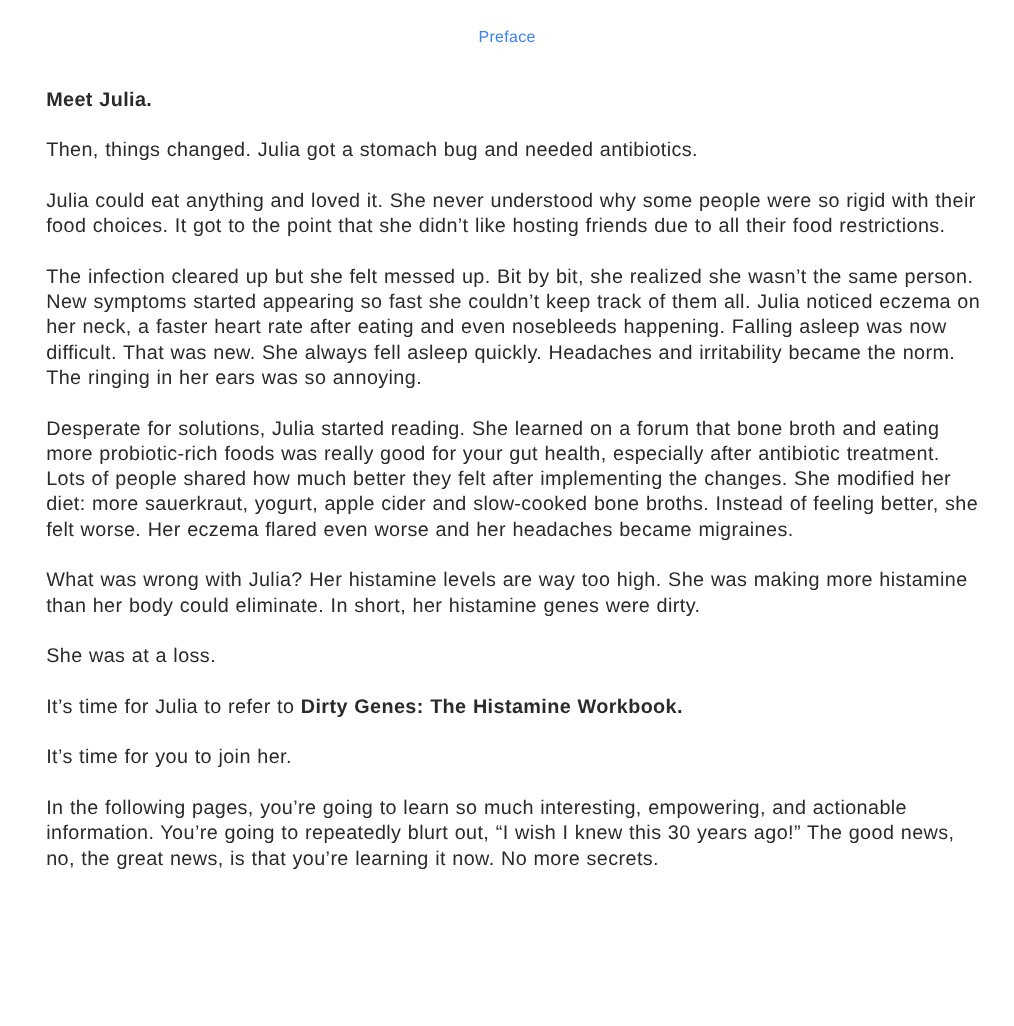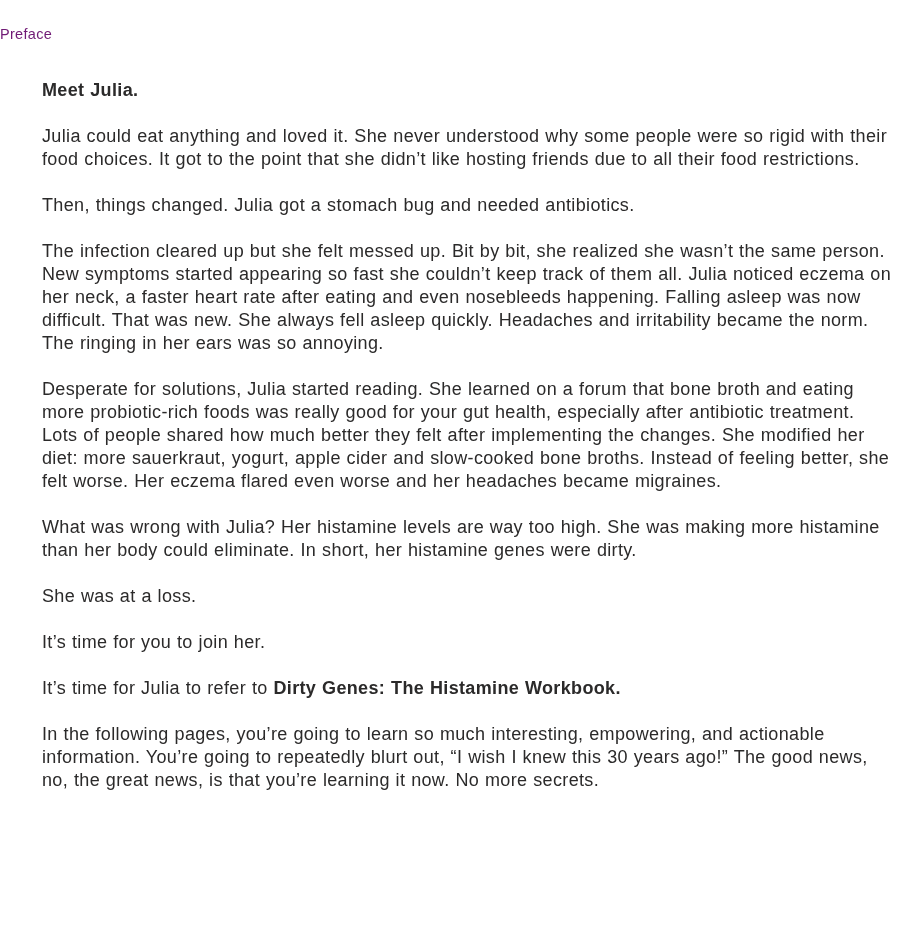--- a/index.html
+++ b/index.html
@@ -11,25 +11,26 @@
     position: relative;
     width: 922px;
     height: 933px;
     background: #ffffff;
     font-family: "Liberation Sans", "DejaVu Sans", sans-serif;
     color: #2b2a2a;
     overflow: hidden;
     box-sizing: border-box;
   }
   .page-header {
+    text-align: center;
     font-size: 14.5px;
     line-height: 18px;
     padding-top: 25px;
     letter-spacing: 0.3px;
-    color: #701a75;
+    color: #3b82f6;
   }
   .content {
     padding: 0 16px 0 42px;
     max-width: 852px;
     box-sizing: content-box;
   }
   .content p {
     margin: 23px 0 0 0;
     font-size: 18px;
     line-height: 23px;
@@ -46,31 +47,31 @@
 </style>
 </head>
 <body>
 
 <div class="page">
   <div class="page-header">Preface</div>
 
   <div class="content">
     <p class="section-heading">Meet Julia.</p>
 
+    <p>Then, things changed. Julia got a stomach bug and needed antibiotics.</p>
+
     <p>Julia could eat anything and loved it. She never understood why some people were so rigid with their food choices. It got to the point that she didn’t like hosting friends due to all their food restrictions.</p>
-
-    <p>Then, things changed. Julia got a stomach bug and needed antibiotics.</p>
 
     <p>The infection cleared up but she felt messed up. Bit by bit, she realized she wasn’t the same person. New symptoms started appearing so fast she couldn’t keep track of them all. Julia noticed eczema on her neck, a faster heart rate after eating and even nosebleeds happening. Falling asleep was now difficult. That was new. She always fell asleep quickly. Headaches and irritability became the norm. The ringing in her ears was so annoying.</p>
 
     <p>Desperate for solutions, Julia started reading. She learned on a forum that bone broth and eating more probiotic-rich foods was really good for your gut health, especially after antibiotic treatment. Lots of people shared how much better they felt after implementing the changes. She modified her diet: more sauerkraut, yogurt, apple cider and slow-cooked bone broths. Instead of feeling better, she felt worse. Her eczema flared even worse and her headaches became migraines.</p>
 
     <p>What was wrong with Julia? Her histamine levels are way too high. She was making more histamine than her body could eliminate. In short, her histamine genes were dirty.</p>
 
     <p>She was at a loss.</p>
 
+    <p><span>It’s time for Julia to refer to </span><span class="bold-inline">Dirty Genes: The Histamine Workbook.</span></p>
+
     <p>It’s time for you to join her.</p>
-
-    <p><span>It’s time for Julia to refer to </span><span class="bold-inline">Dirty Genes: The Histamine Workbook.</span></p>
 
     <p>In the following pages, you’re going to learn so much interesting, empowering, and actionable information. You’re going to repeatedly blurt out, “I wish I knew this 30 years ago!” The good news, no, the great news, is that you’re learning it now. No more secrets.</p>
   </div>
 </div>
 
 </body></html>

